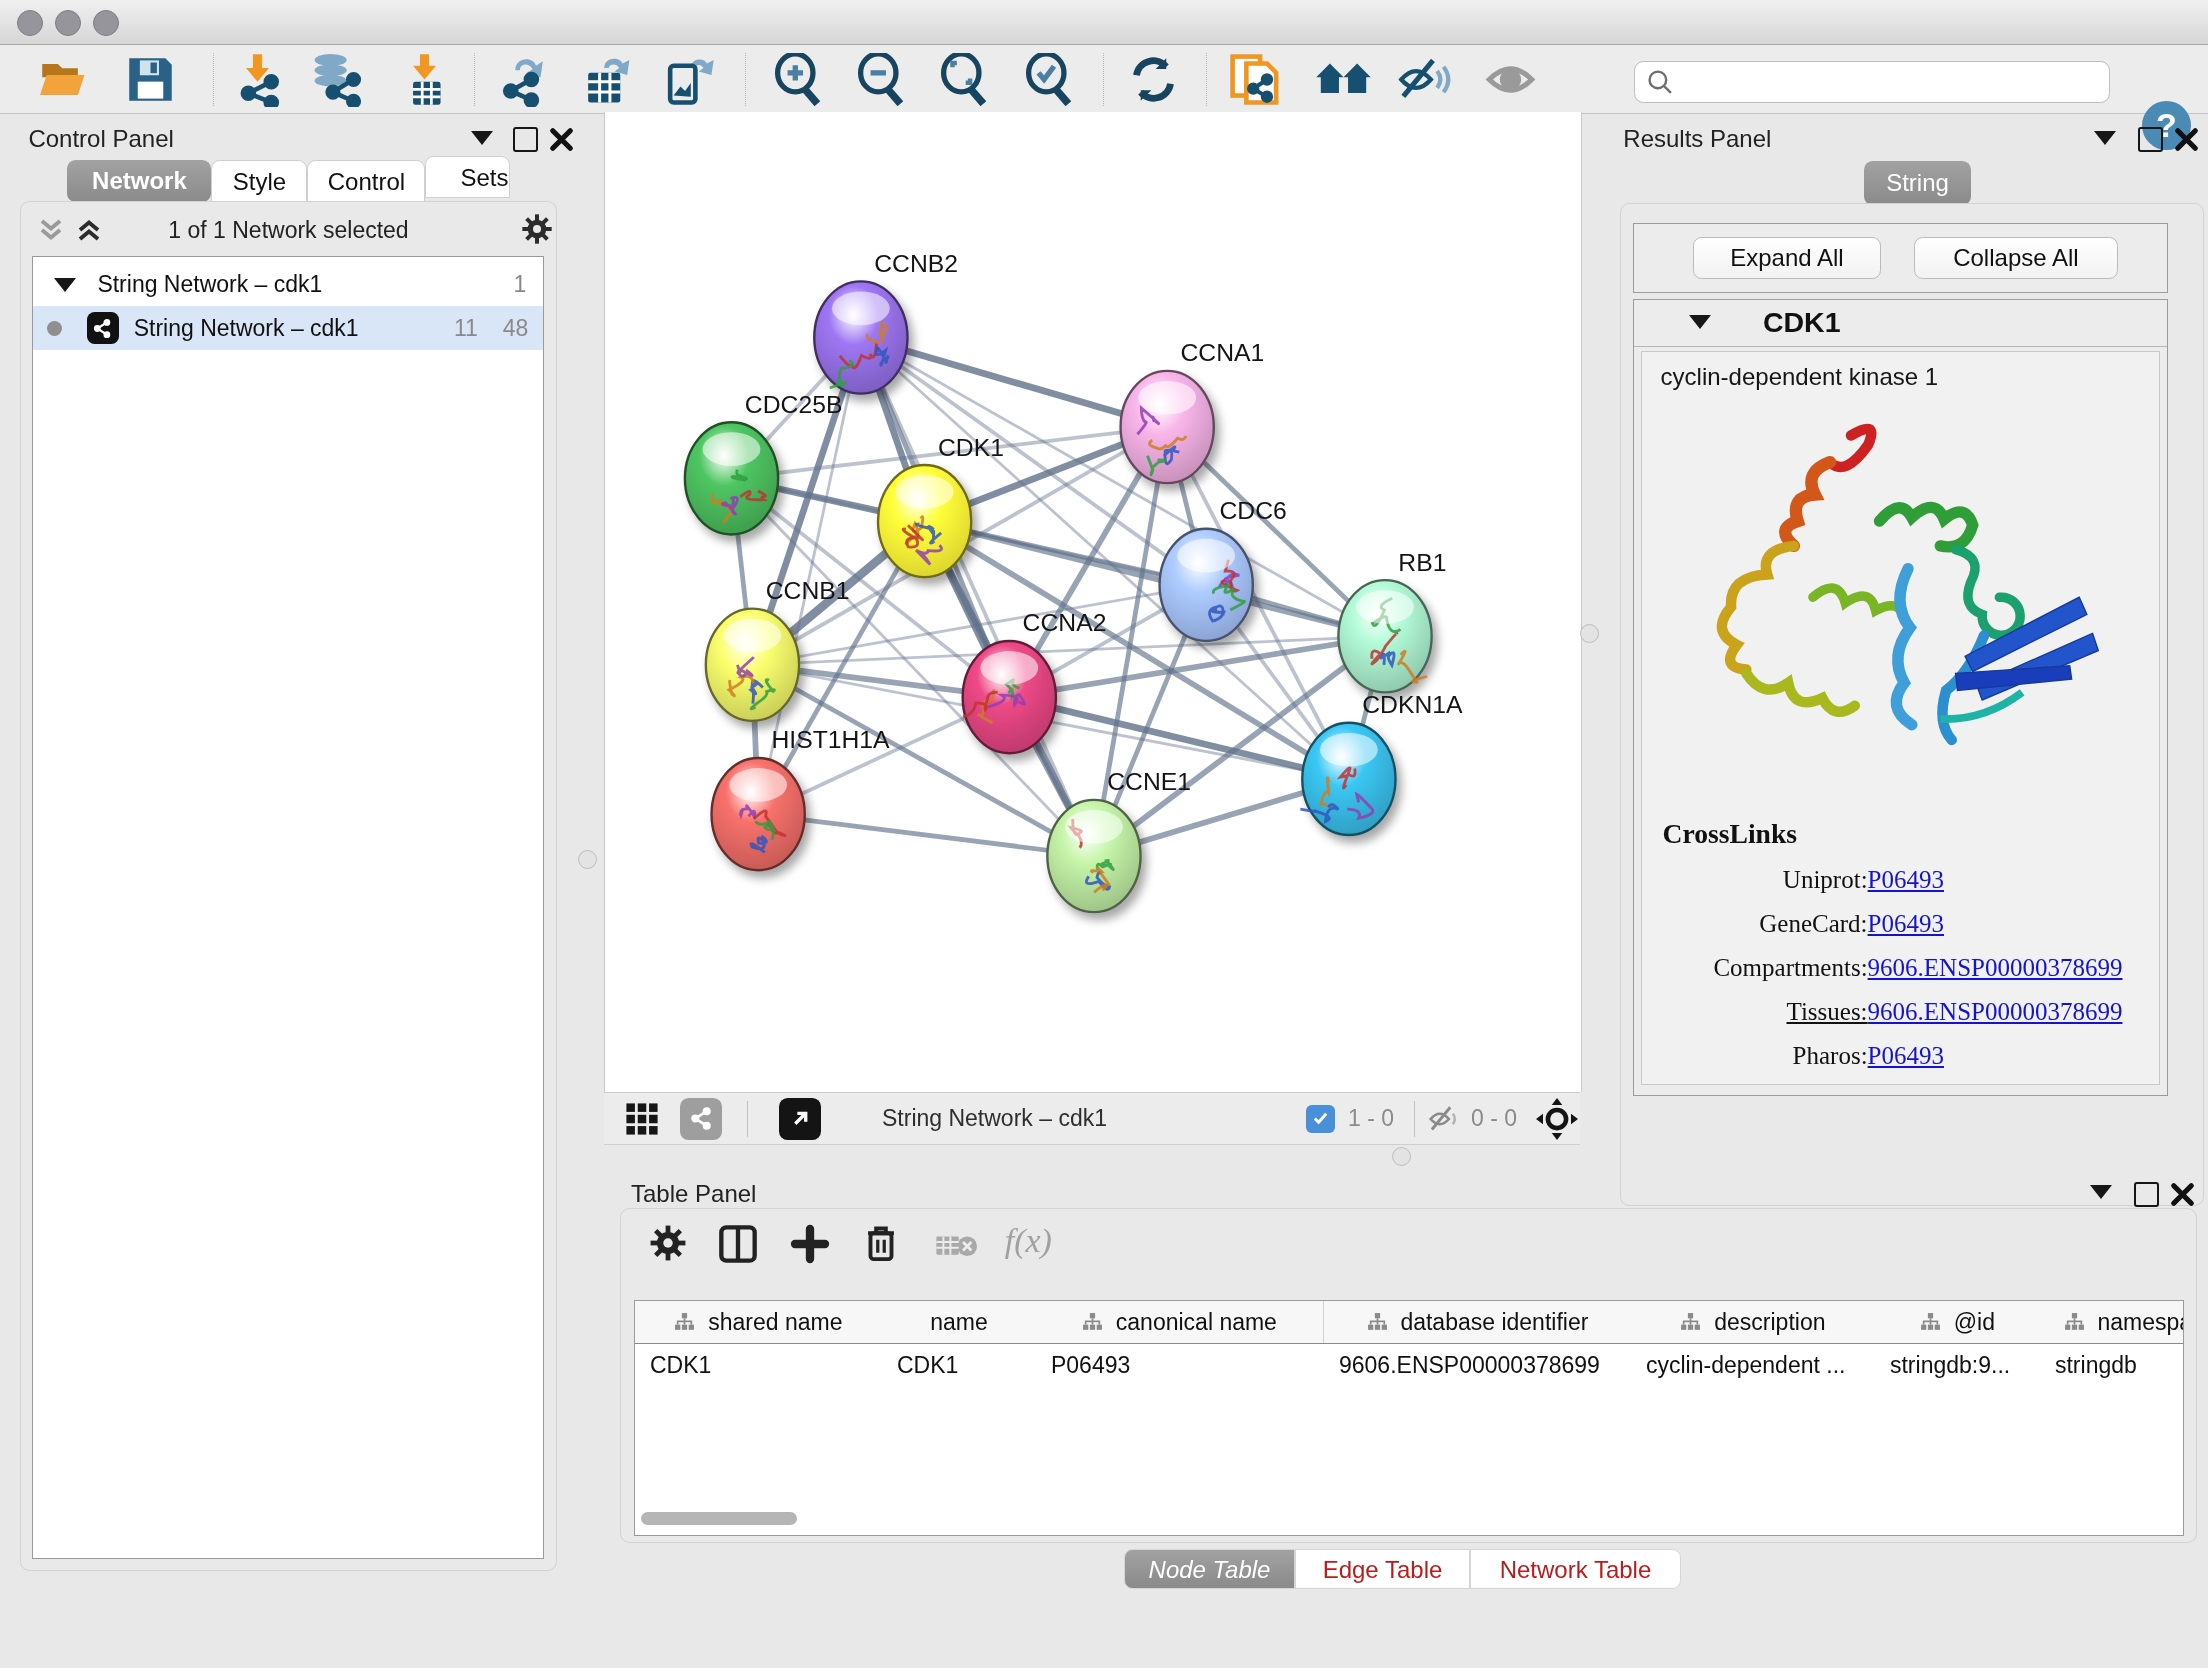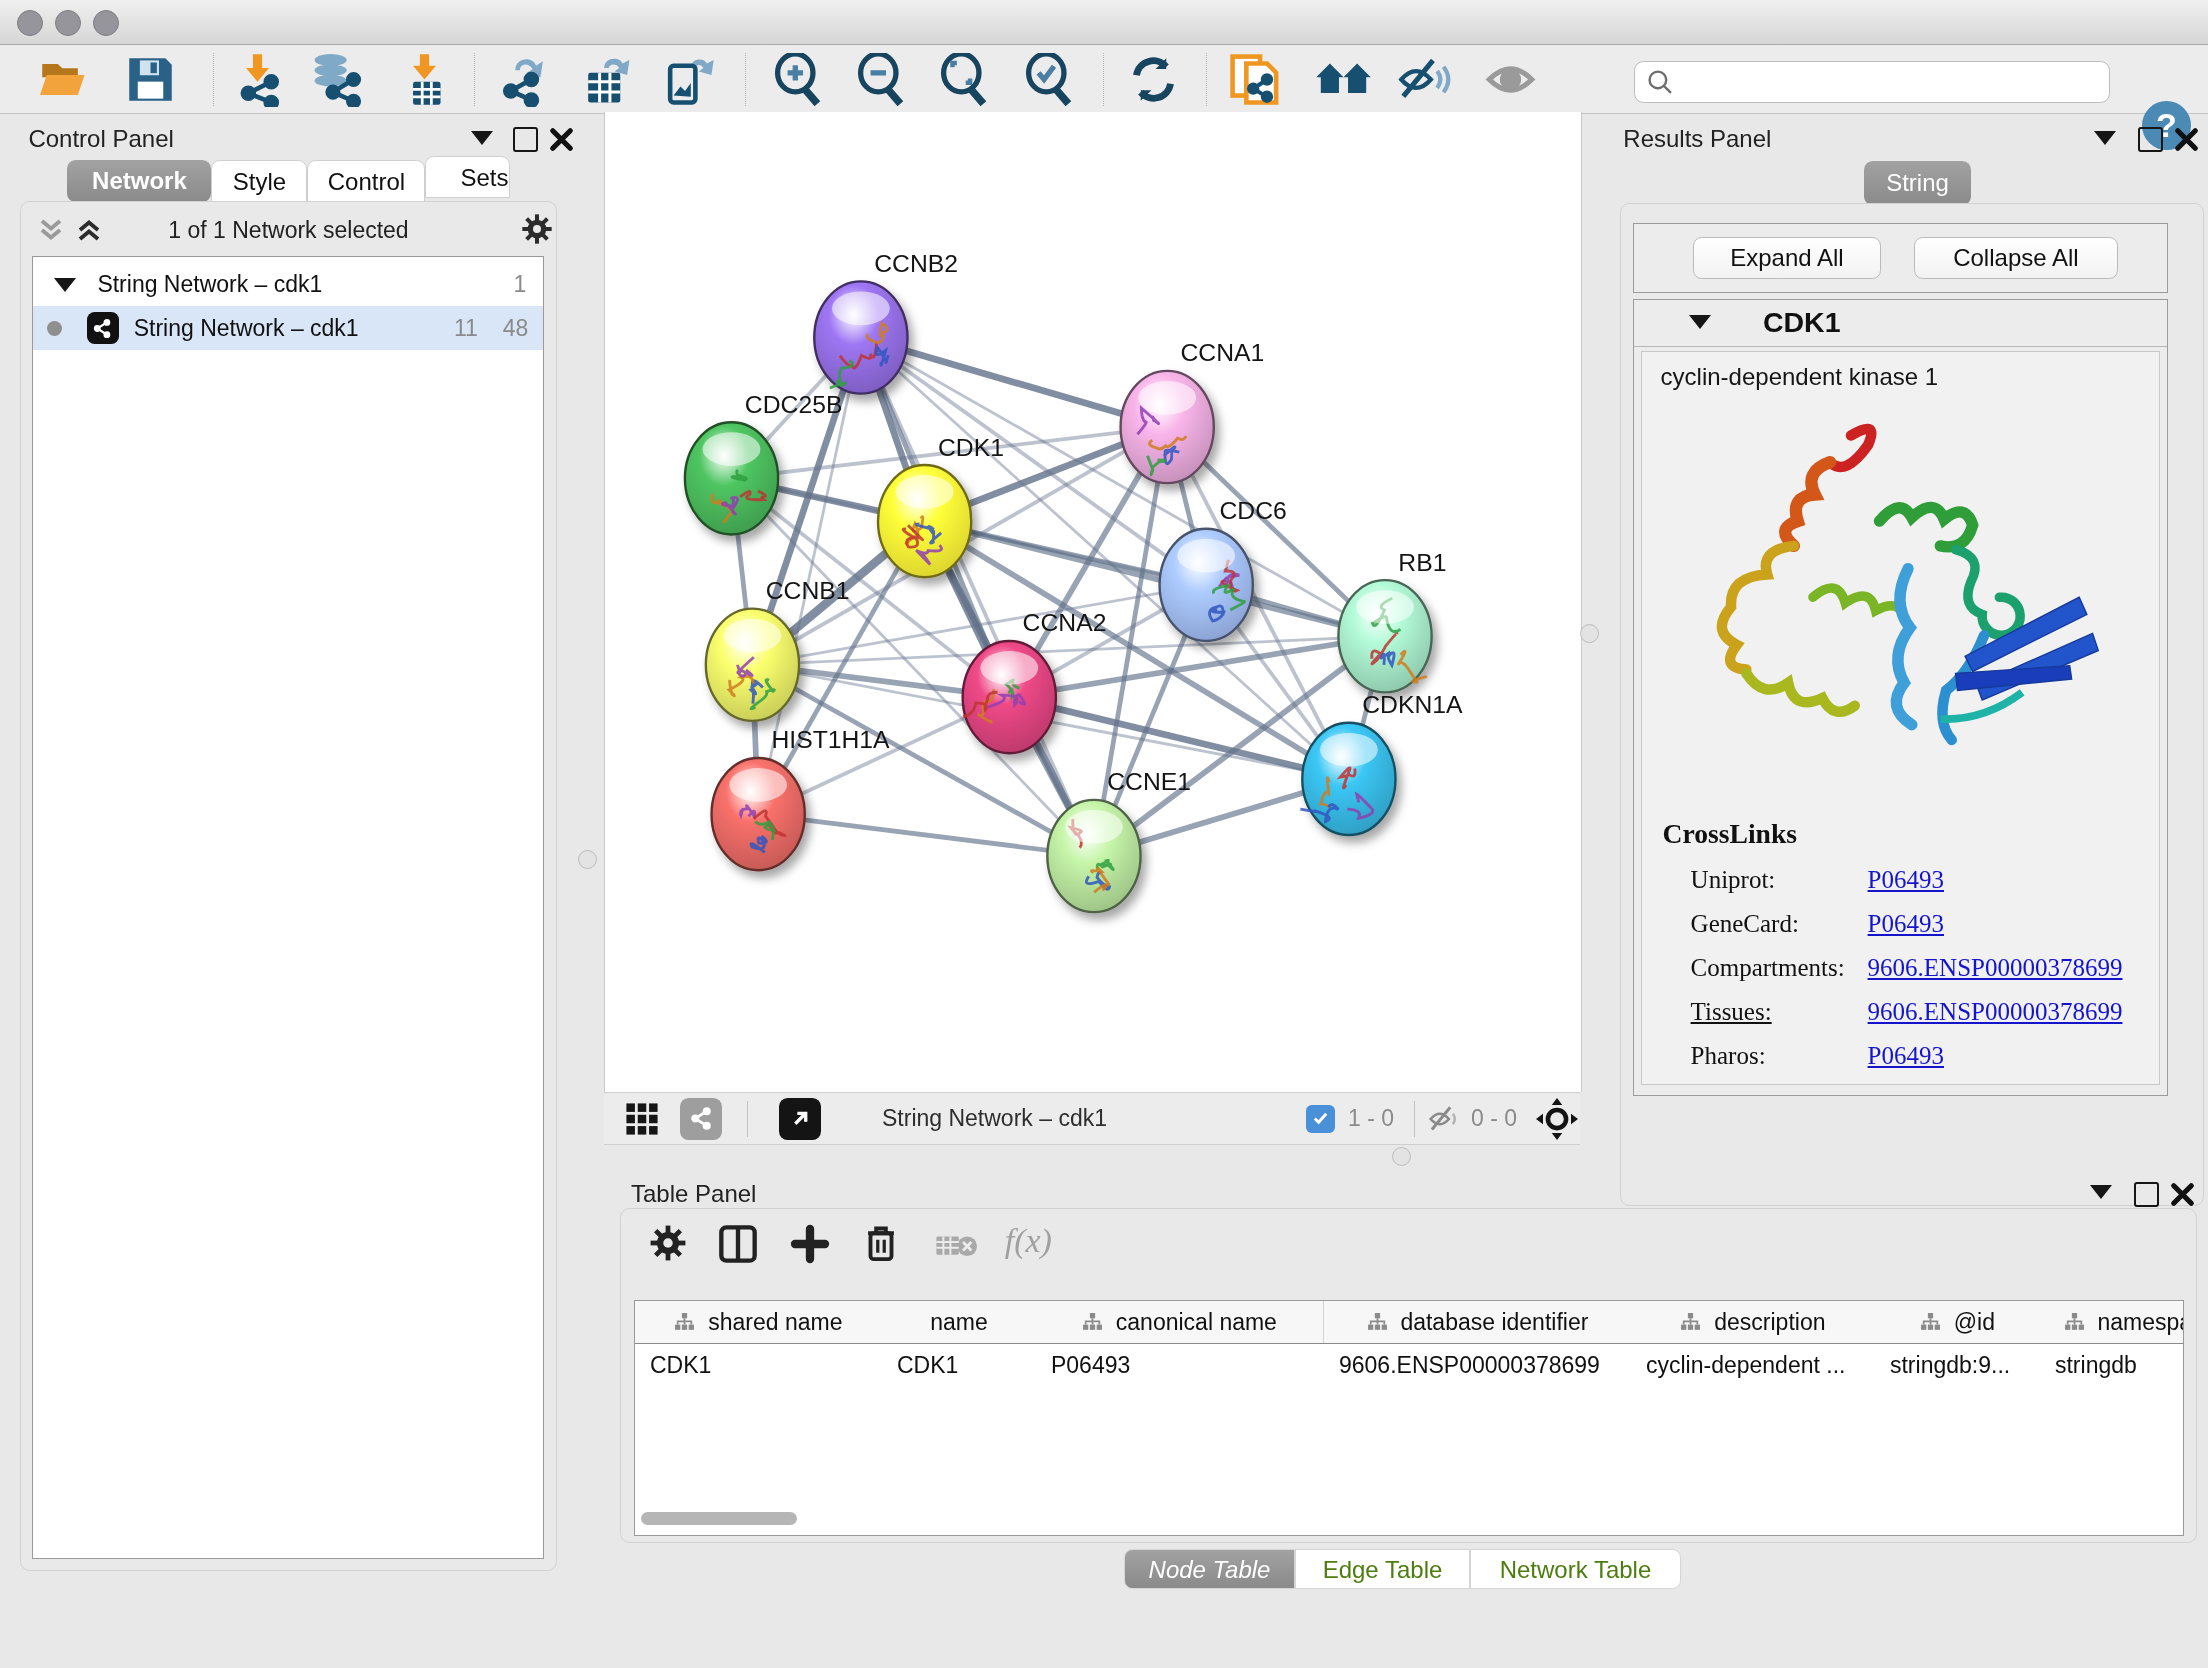--- a/index.html
+++ b/index.html
@@ -40,28 +40,28 @@
   
   .netpanel{left:604px;top:112px;width:976px;height:980px;background:#fff;border-left:1px solid #c9c9c9;border-right:1px solid #c9c9c9;}
   .netbar{left:604px;top:1092px;width:976px;height:51px;background:#ececec;border-top:1px solid #cfcfcf;border-bottom:1px solid #cfcfcf;}
   .nbitem{position:absolute;top:4.8px;height:42px;display:flex;align-items:center;}
   .grip{position:absolute;width:17px;height:17px;border-radius:50%;background:#e3e3e3;border:1px solid #bdbdbd;}
 
   
   .rpanel{left:1609px;top:112px;width:599px;height:1470px;}
   .rbox{position:absolute;background:#ececec;border:1.9px solid #9b9b9b;}
   .btnw{background:linear-gradient(#ffffff,#f2f2f2);border:1px solid #bbb;border-radius:8.6px;font-size:24px;color:#111;text-align:center;}
-  .serif{font-family:"Liberation Serif","DejaVu Serif",serif;}
+  .serif{font-family:"Liberation Serif","DejaVu Serif",serif;text-align:right;}
   .xlink{color:#1414cc;text-decoration:underline;}
 
   
   .tablebox{background:#fff;border:1px solid #9a9a9a;overflow:hidden;}
   .thead-cell{position:absolute;top:0;height:42px;border-right:1px solid #d2d2d2;display:flex;align-items:center;justify-content:center;font-size:23px;color:#111;background:#f7f7f7;}
   .tcell{position:absolute;top:44px;height:40px;display:flex;align-items:center;font-size:23px;color:#111;padding-left:15px;box-sizing:border-box;}
-  .btab{position:absolute;height:40px;line-height:40px;text-align:center;font-size:24px;background:#fff;color:#4d7c0f;border:1px solid #d5d5d5;box-sizing:border-box;}
+  .btab{position:absolute;height:40px;line-height:40px;text-align:center;font-size:24px;background:#fff;color:#b91c1c;border:1px solid #d5d5d5;box-sizing:border-box;}
   .btab.sel{background:linear-gradient(#a2a2a2,#8a8a8a);color:#fff;border-radius:8.6px 0 0 8.6px;font-style:italic;}
 
   
   .statusbar{left:0;top:1605px;width:2208px;height:63px;background:#ececec;border-top:1.9px solid #c6c6c6;}
   .sbtn{position:absolute;top:11.4px;height:46px;background:linear-gradient(#fdfdfd,#ededed);border:1.9px solid #b5b5b5;border-radius:3.8px;display:flex;align-items:center;justify-content:center;}
 </style>
 </head>
 <body>
 
 <div id="root" class="noselect">

